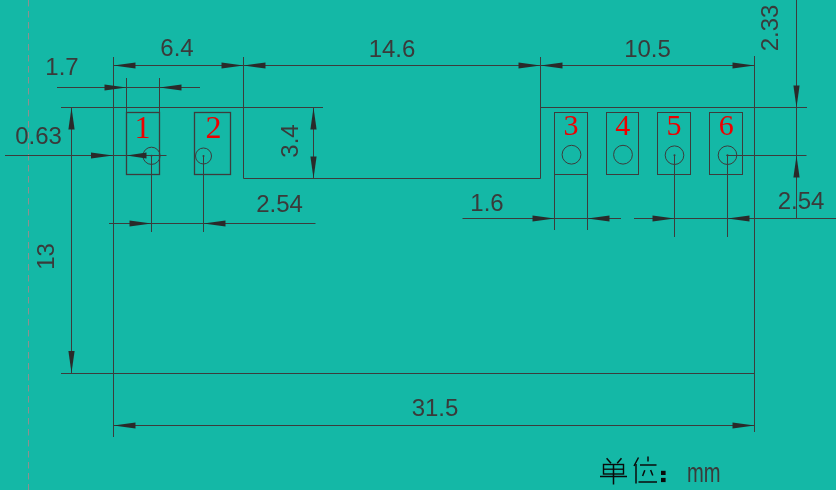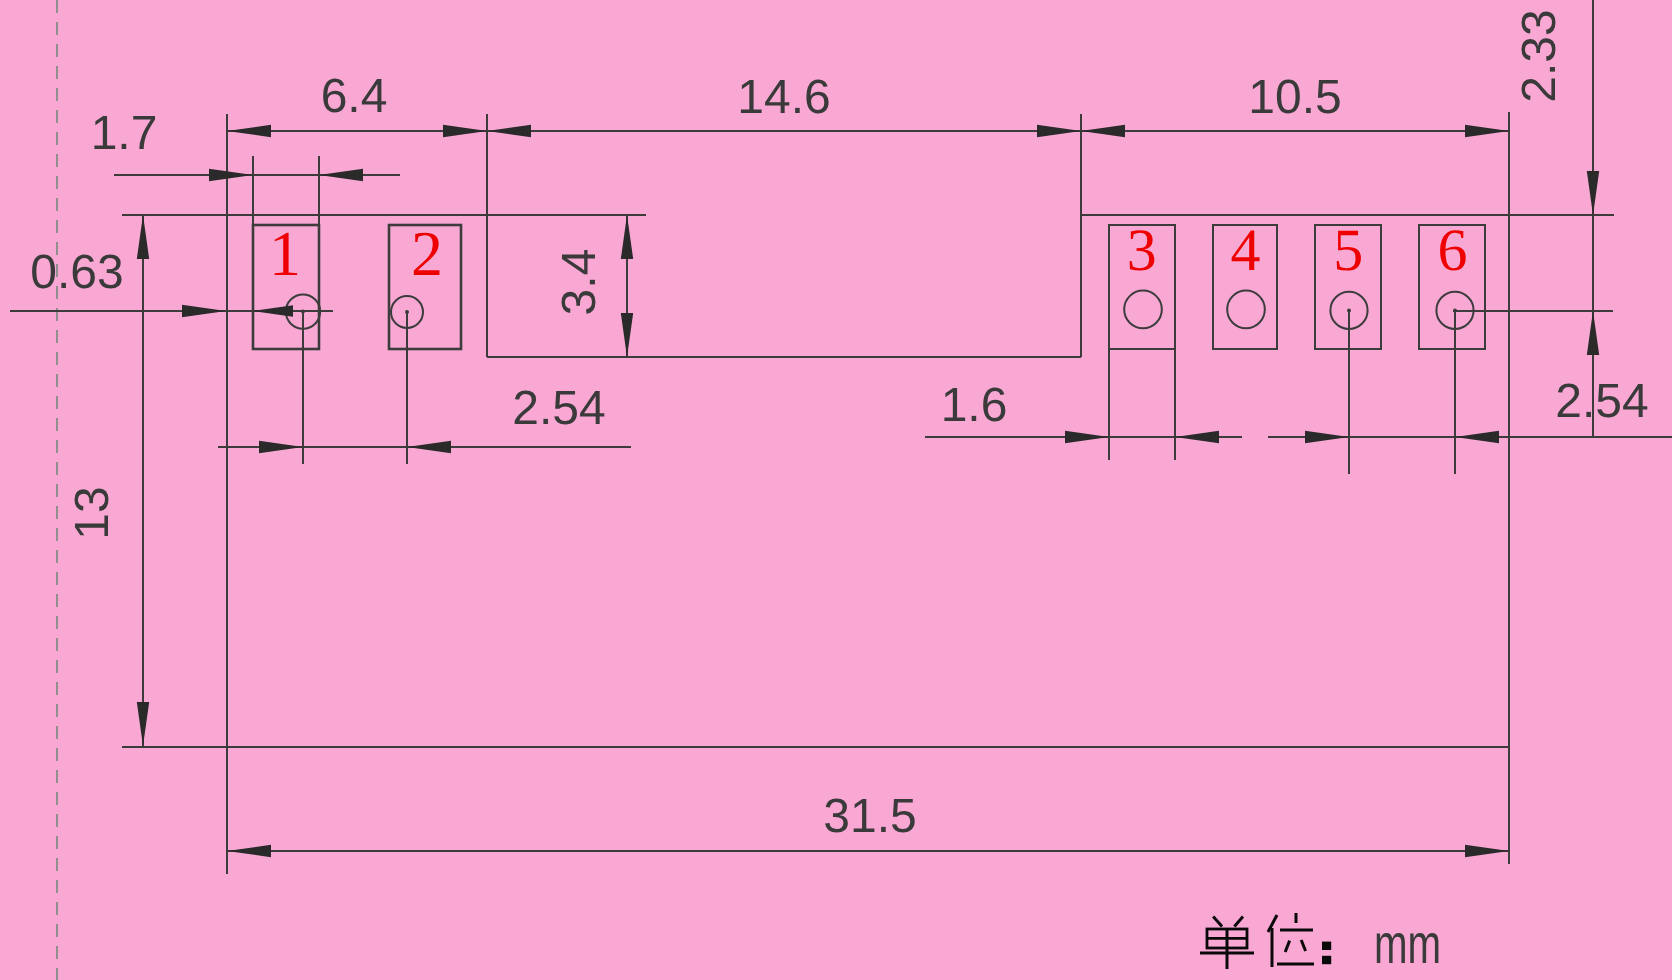--- a/index.html
+++ b/index.html
@@ -1,16 +1,16 @@
 <!DOCTYPE html>
 <html><head>
 <meta charset="utf-8">
 <style>
 html,body{margin:0;padding:0;background:#ffffff;}
-#stage{position:relative;width:836px;height:490px;background:#f9a8d4;overflow:hidden;}
+#stage{position:relative;width:836px;height:490px;background:#14b8a6;overflow:hidden;}
 svg{display:block;}
 text{font-family:"Liberation Sans",sans-serif;fill:#3a3a3a;}
 .red{font-family:"Liberation Serif",serif;fill:#ee0000;}
 </style>
 </head>
 <body>
 
 <div id="stage">
 <svg width="836" height="490" viewBox="0 0 836 490">
 <g stroke="#3c3c3c" stroke-width="1" fill="none">

